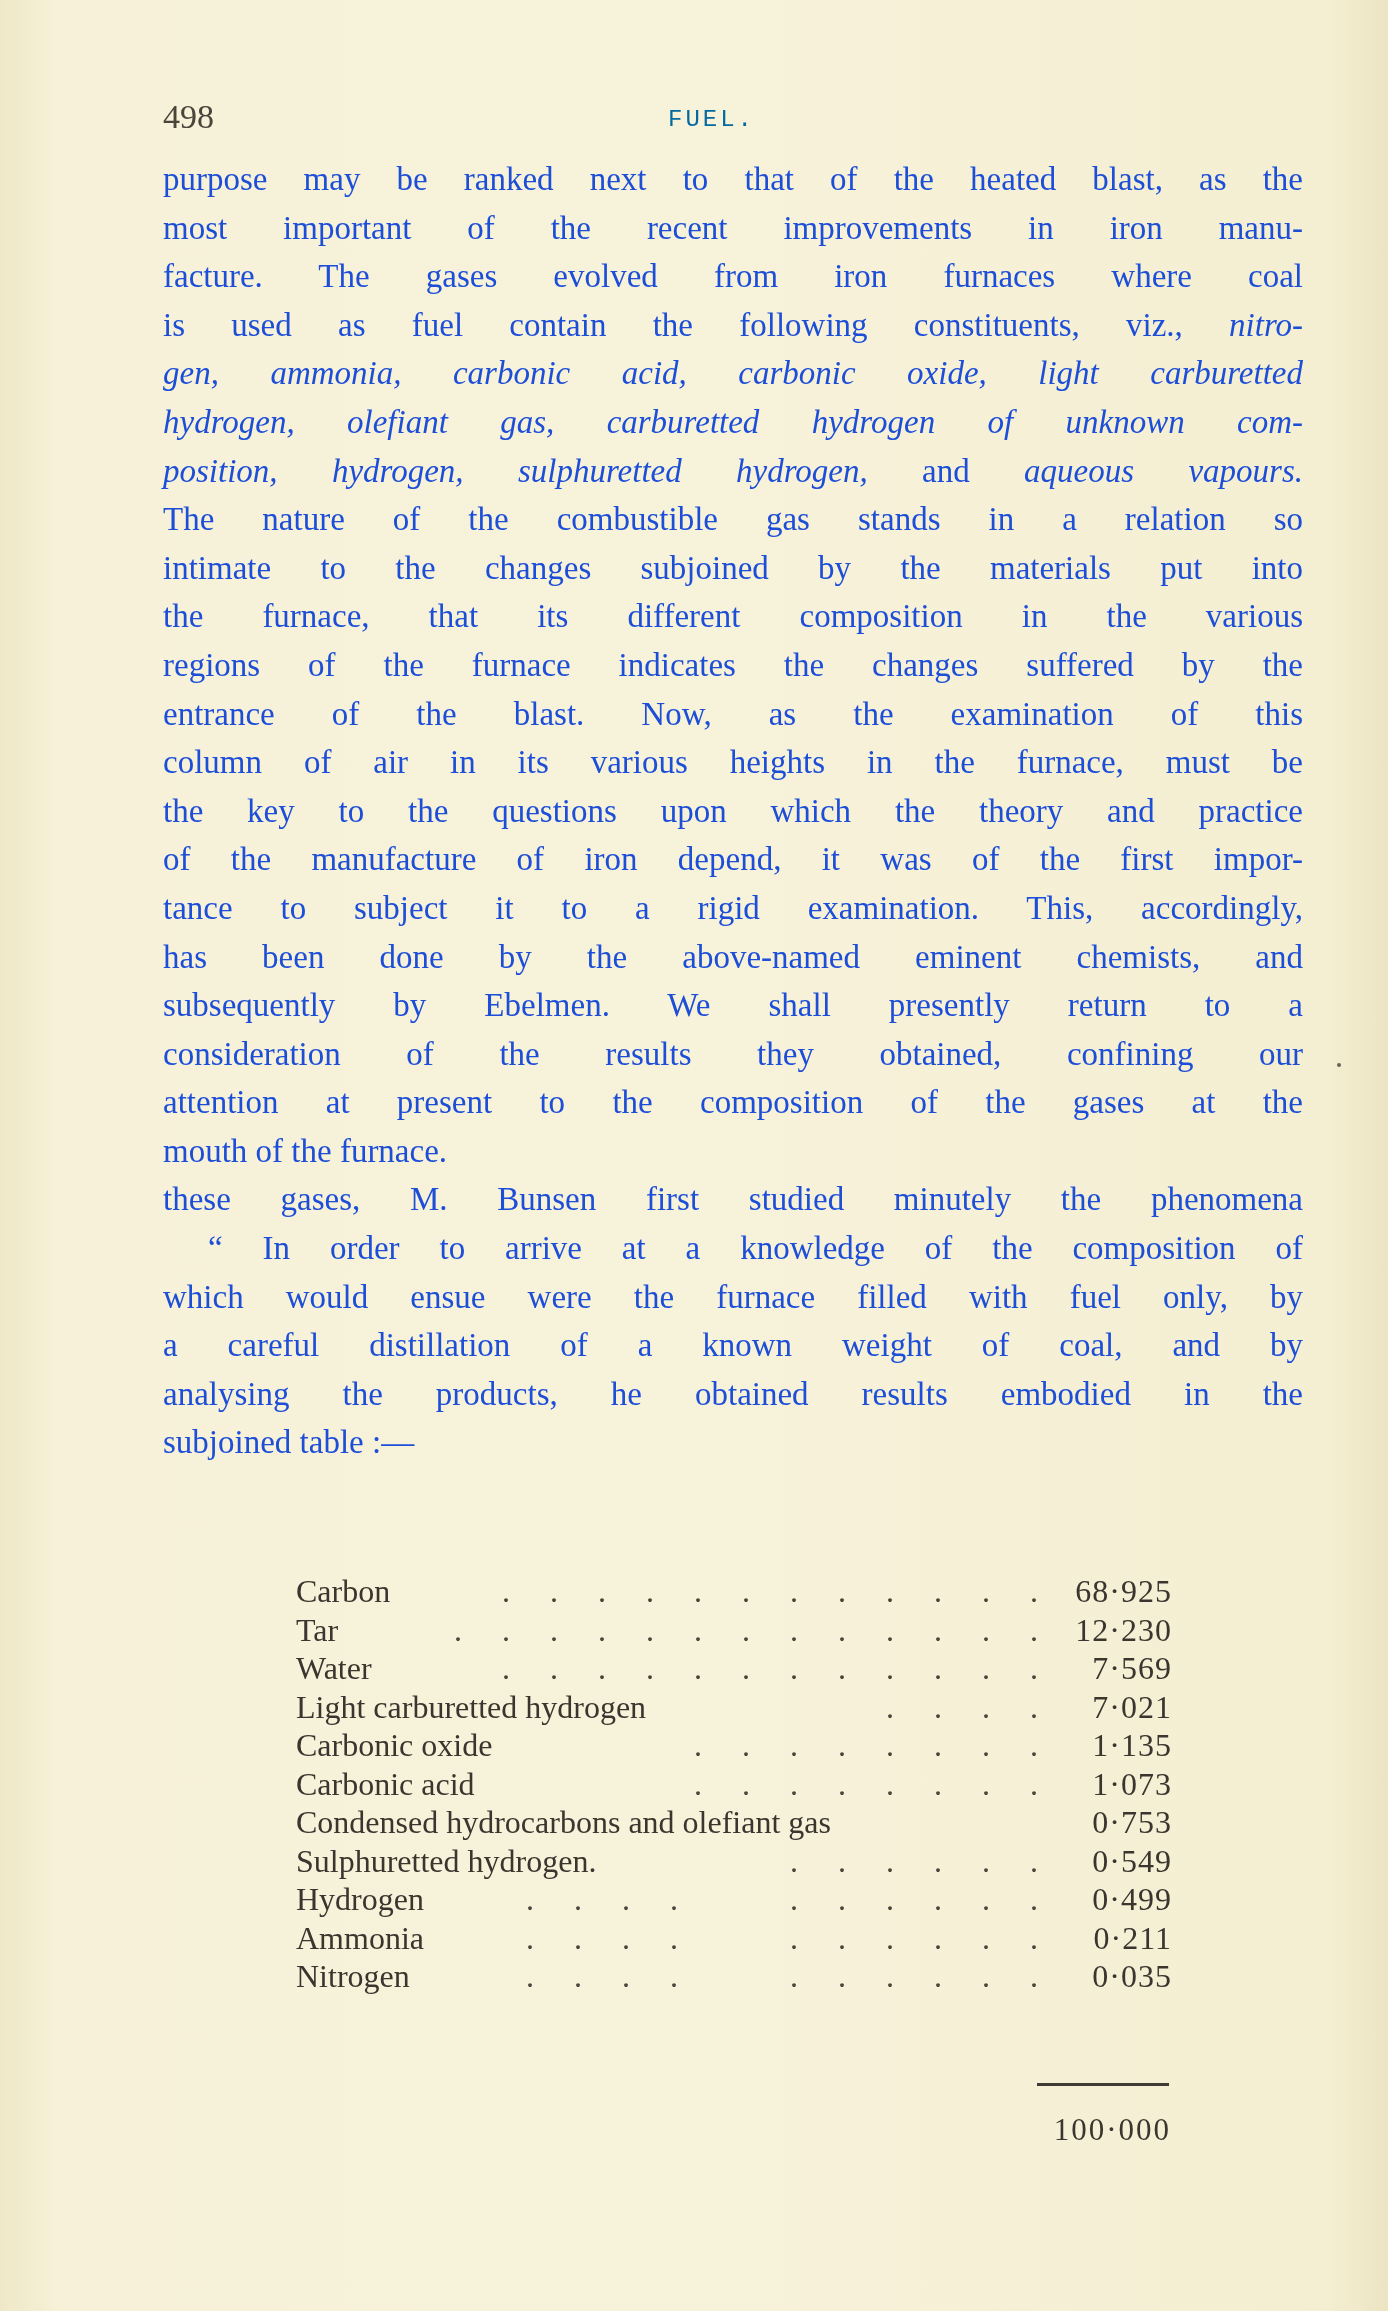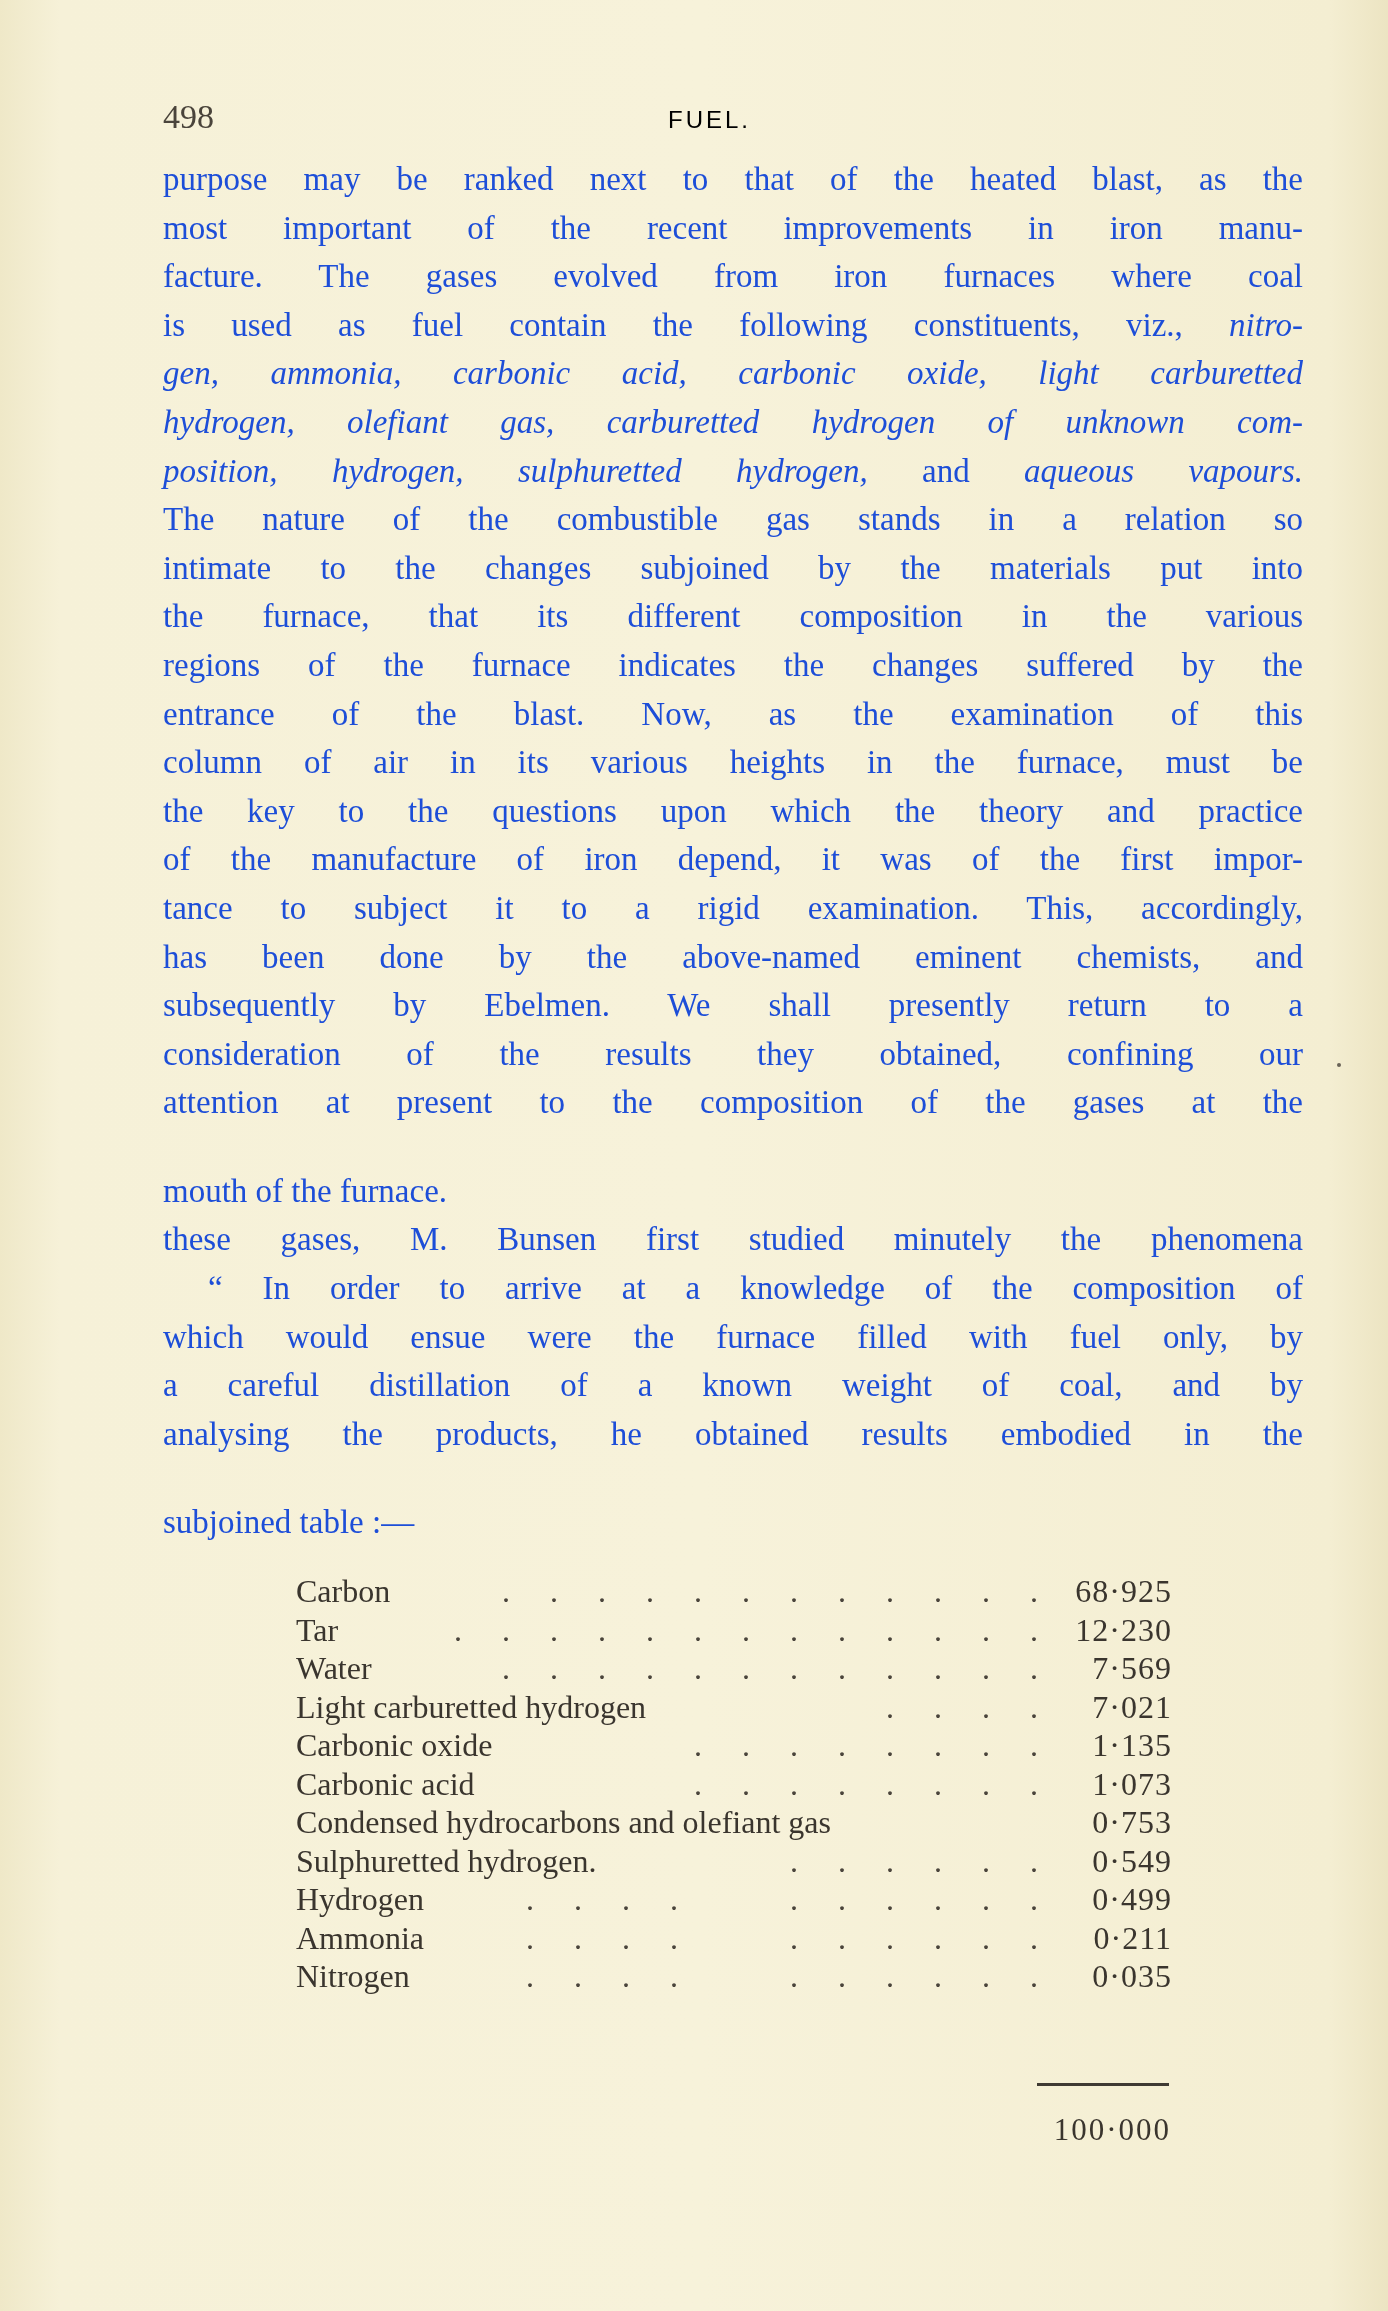--- a/index.html
+++ b/index.html
@@ -31,42 +31,41 @@
     font-size: 34px;
     font-family: "Liberation Serif", serif;
     color: #4a443b;
   }
   .running-head {
     position: absolute;
     left: 505px;
     top: 8px;
     font-size: 24px;
     letter-spacing: 3px;
-    font-family: Liberation Sans, sans-serif;
-    color: #000000;
+    font-family: Liberation Mono, monospace;
+    color: #0369a1;
   }
   .body-text {
     position: absolute;
     top: 155px;
     left: 163px;
     width: 1140px;
   }
   .line {
     height: 48.6px;
     line-height: 48.6px;
     font-size: 33px;
     font-family: "Liberation Serif", serif;
     white-space: nowrap;
     text-align: justify;
     text-align-last: justify;
     color: #1d4ed8;
   }
   .line.last {
     text-align-last: left;
-    margin-top: 40px;
   }
   .line.indent {
     padding-left: 45px;
   }
   .line em, .line i {
     font-style: italic;
   }
   .table {
     position: absolute;
     top: 1572px;

